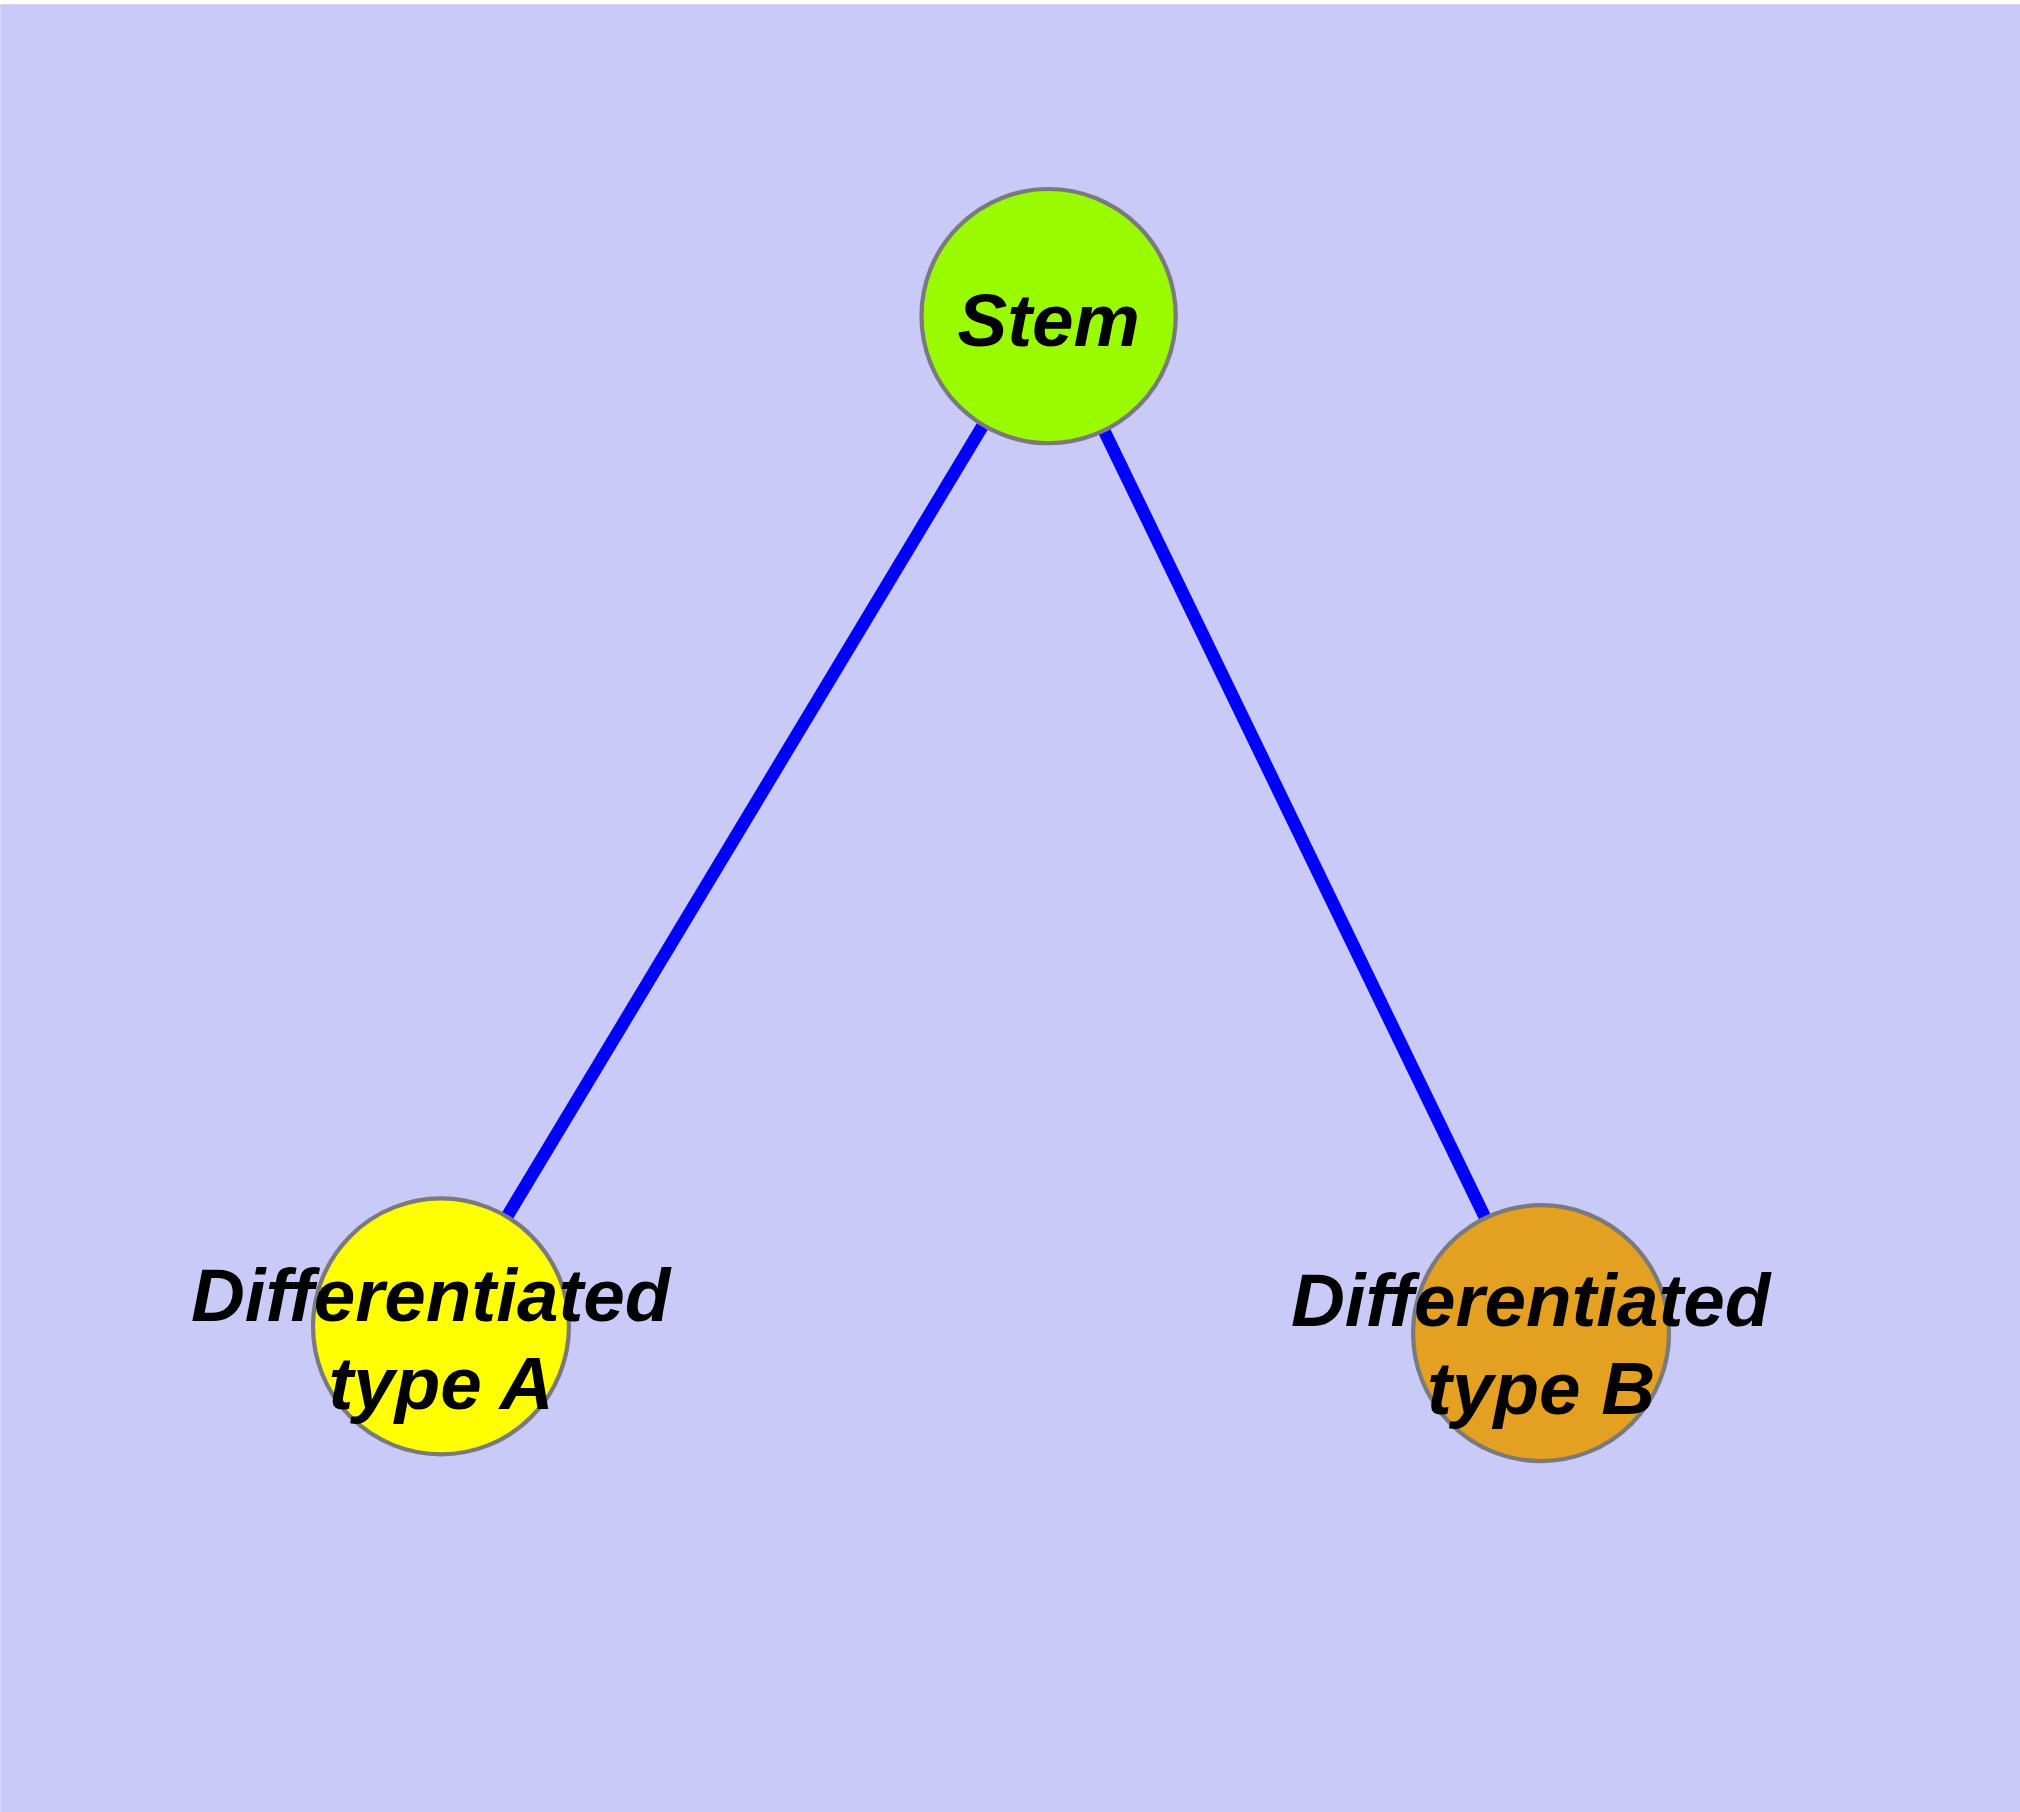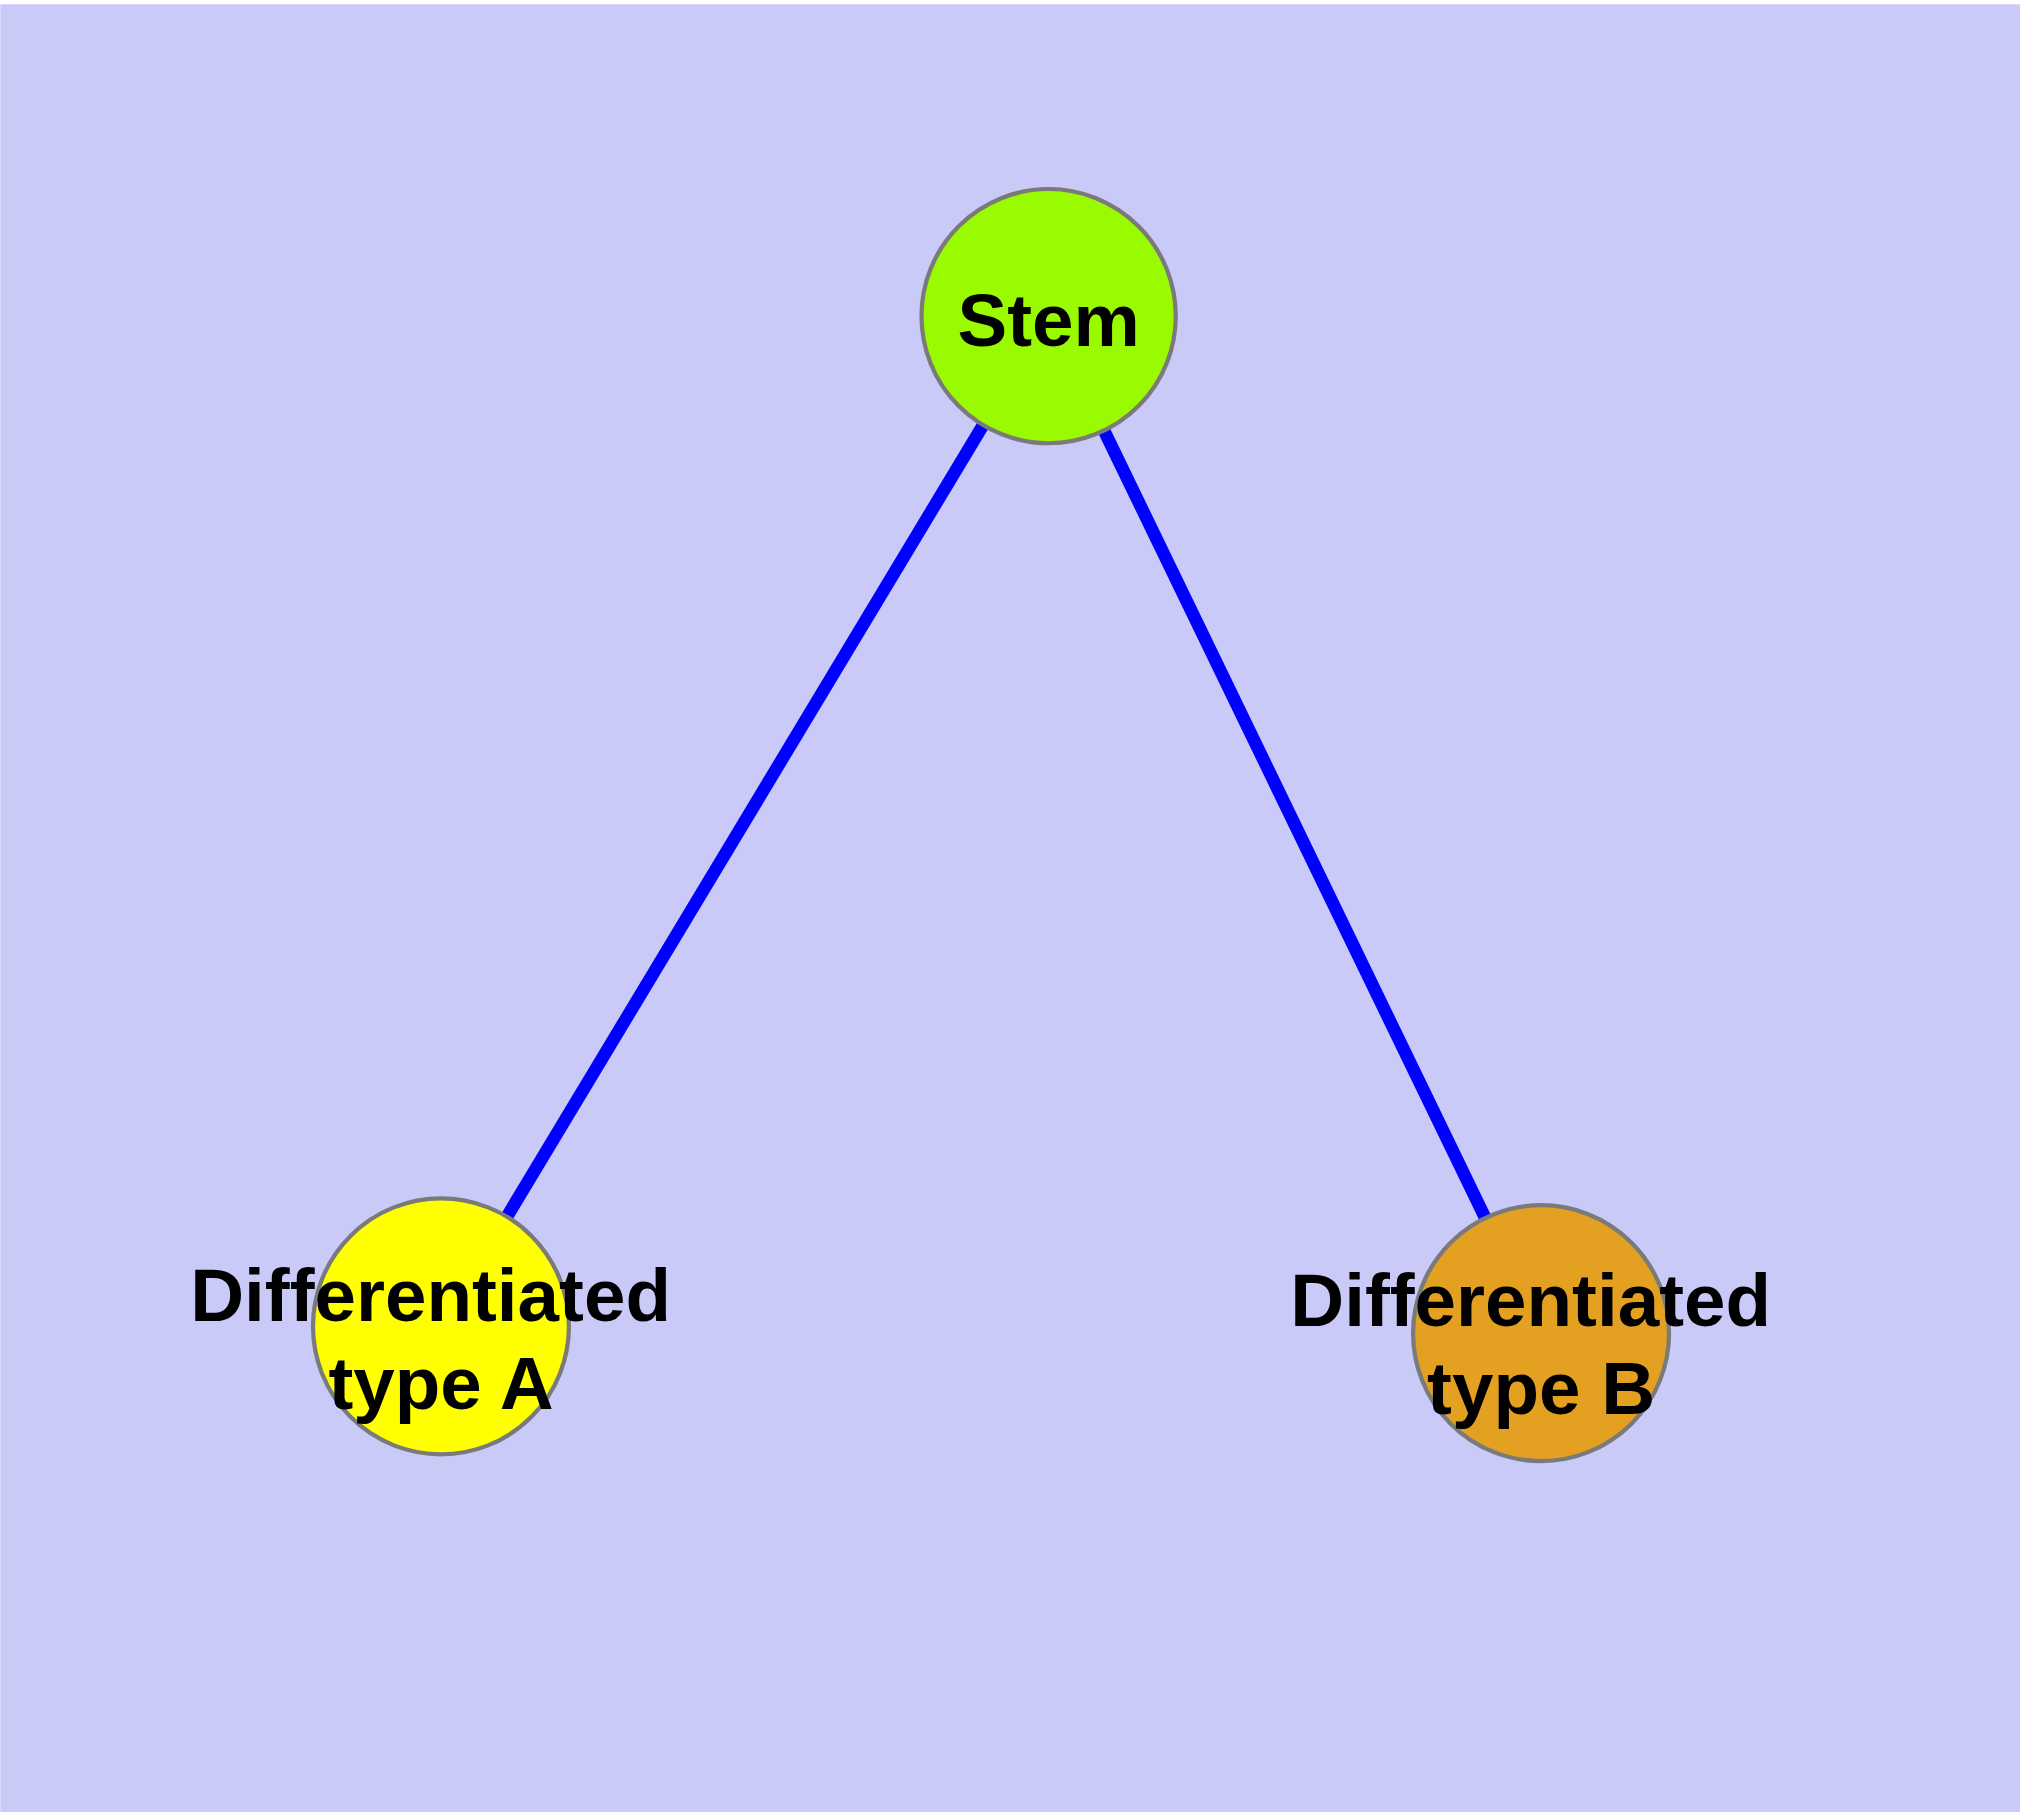--- a/index.html
+++ b/index.html
@@ -5,20 +5,21 @@
   html, body {
     margin: 0;
     padding: 0;
     background: #ffffff;
   }
   .stage {
     position: relative;
     width: 2021px;
     height: 1812px;
     overflow: hidden;
+    font-style: italic;
   }
   svg {
     display: block;
   }
   .edge {
     stroke-width: 15px;
     fill: none;
   }
   .node-circle {
     stroke: #7a7a7a;

